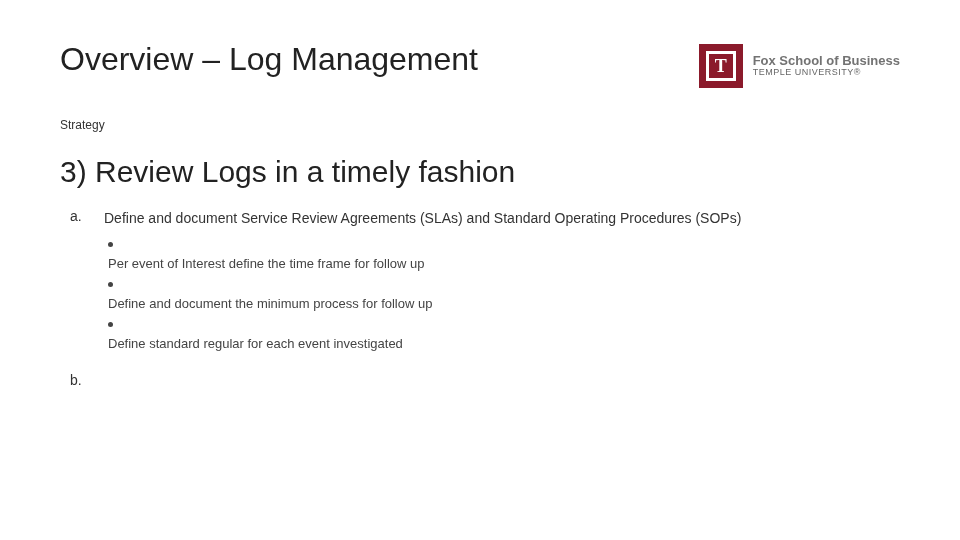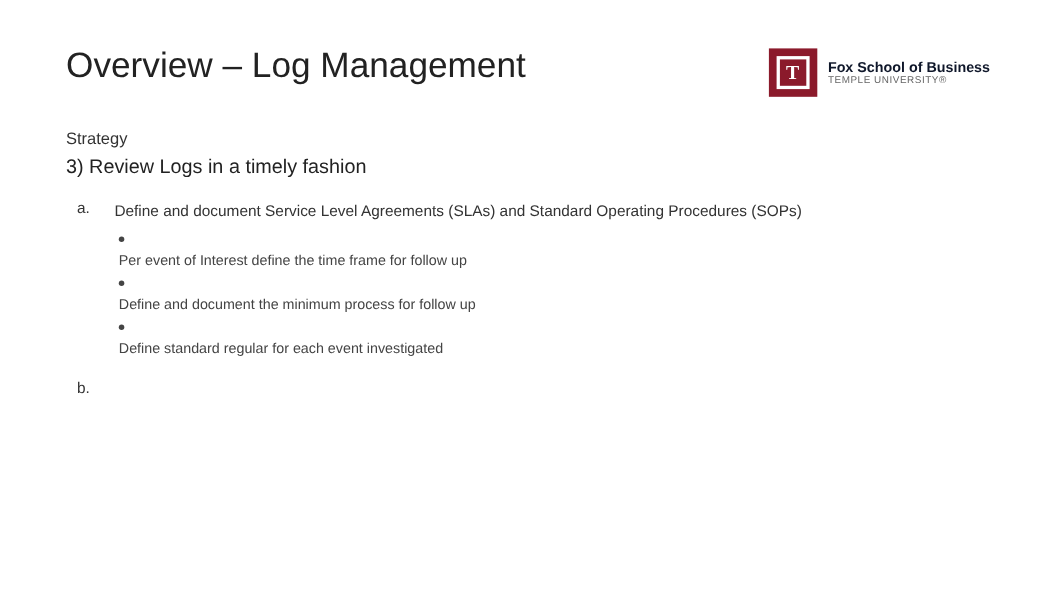--- a/index.html
+++ b/index.html
@@ -76,43 +76,43 @@
 
     .logo-text-block {
       display: flex;
       flex-direction: column;
       line-height: 1.1;
     }
 
     .logo-fox {
       font-size: 13px;
       font-weight: 700;
-      color: #0f172a;
+      color: #737373;
     }
 
     .logo-temple {
       font-size: 9px;
       color: #666666;
       letter-spacing: 0.5px;
       margin-top: 0;
     }
 
     .content-area {
       padding-left: 0;
     }
 
     .strategy-label {
-      font-size: 15px;
+      font-size: 12px;
       color: #333333;
-      margin-bottom: 6px;
+      margin-bottom: 22px;
       font-weight: 400;
     }
 
     .section-title {
-      font-size: 18px;
+      font-size: 30px;
       font-weight: 400;
       color: #222222;
       margin-bottom: 18px;
       line-height: 1.2;
     }
 
     .list-items {
       padding-left: 10px;
     }
 
@@ -192,21 +192,21 @@
 
     <div class="strategy-label">Strategy</div>
 
     <h2 class="section-title">3) Review Logs in a timely fashion</h2>
 
     <div class="list-items">
 
       <div class="list-item-a">
         <span class="list-label">a.</span>
         <div class="list-content">
-          <span>Define and document Service Level Agreements (SLAs) and Standard Operating Procedures (SOPs)</span>
+          <span>Define and document Service Review Agreements (SLAs) and Standard Operating Procedures (SOPs)</span>
           <div class="bullet-list">
             <div class="bullet-item">
               <span class="bullet-dot"></span>
               <span>Per event of Interest define the time frame for follow up</span>
             </div>
             <div class="bullet-item">
               <span class="bullet-dot"></span>
               <span>Define and document the minimum process for follow up</span>
             </div>
             <div class="bullet-item">

